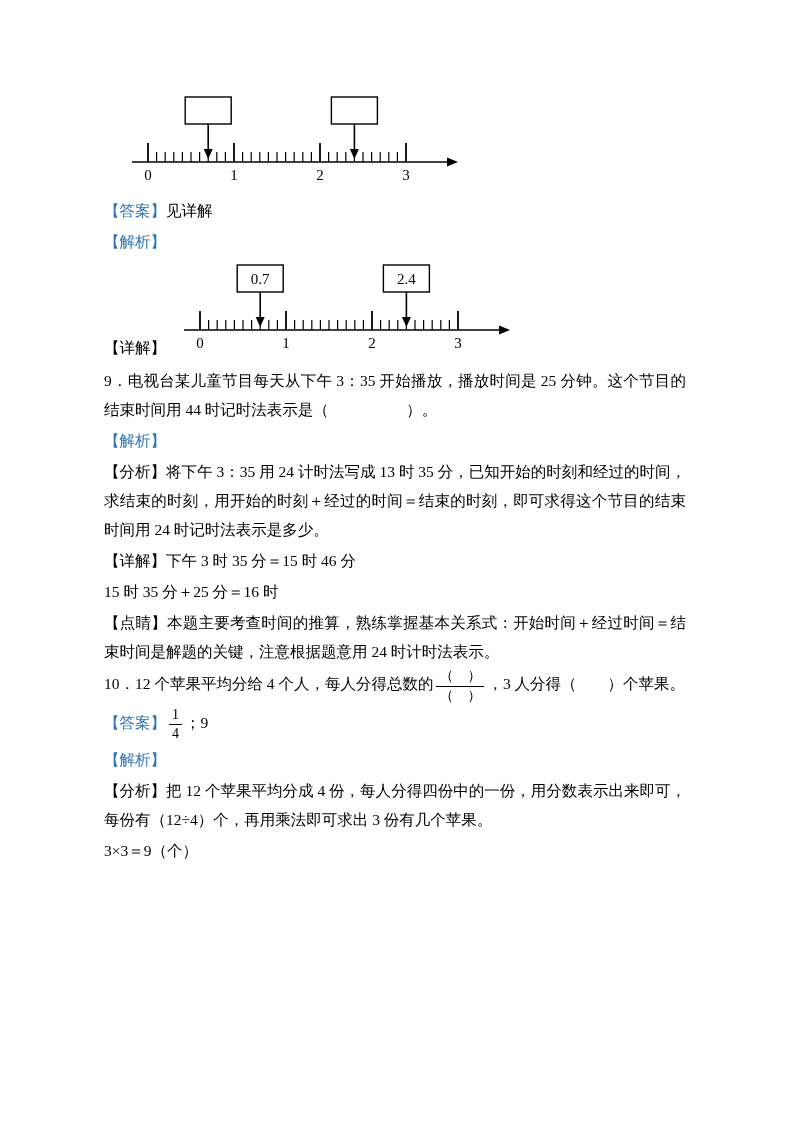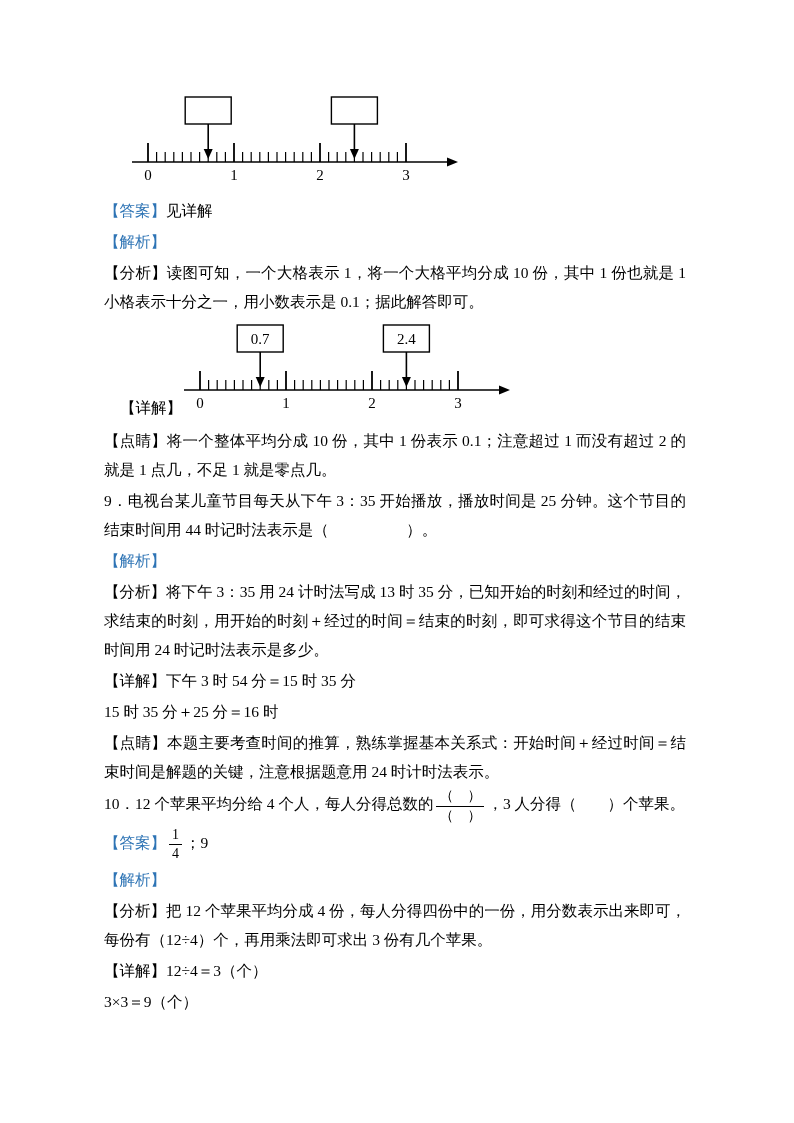--- a/index.html
+++ b/index.html
@@ -13,21 +13,21 @@
     font-family:"Liberation Serif","DejaVu Serif",serif;
     font-size:15.5px;
     line-height:29px;
     color:#000;
     overflow:hidden;
   }
   .para{margin:0 8px 2px 0;text-align:justify;}
   .lbl-blue{color:var(--label-blue,#2E74B5);}
   .diagram-block{margin:8px 0 6px 28px;}
   .diagram-answer-block{position:relative;margin:8px 0 8px 0;padding-left:80px;}
-  .xiangjie-abs{position:absolute;left:16px;bottom:-4px;white-space:nowrap;}
+  .xiangjie-abs{position:absolute;left:0;bottom:-4px;white-space:nowrap;}
   svg{display:block;}
   .frac{
     display:inline-block;
     vertical-align:-0.78em;
     text-align:center;
     line-height:1.2;
     font-size:14px;
     margin:0 3px;
   }
   .frac .num{display:block;border-bottom:1px solid #000;padding:0 3px 1px 3px;}
@@ -83,21 +83,20 @@
         <rect x="199.4" y="1" width="46" height="27" fill="none" stroke="#000" stroke-width="1.4"></rect>
         <line x1="222.4" y1="28" x2="222.4" y2="58" stroke="#000" stroke-width="1.6"></line>
         <path d="M 222.4 63 l -4.5 -10 l 9 0 z" fill="#000"></path>
       </svg>
   </div>
 
   <p class="para"><span class="lbl-blue">【答案】</span><span>见详解</span></p>
 
   <p class="para"><span class="lbl-blue">【解析】</span></p>
 
-  <p class="para">【分析】读图可知，一个大格表示 1，将一个大格平均分成 10 份，其中 1 份也就是 1 小格表示十分之一，用小数表示是 0.1；据此解答即可。</p>
 
   <div class="diagram-answer-block">
     <span class="xiangjie-abs">【详解】</span>
     <svg width="334" height="94" viewBox="0 0 334 94">
         <line x1="0" y1="66" x2="322" y2="66" stroke="#000" stroke-width="1.7"></line>
         <path d="M 326 66 l -11 -4.5 l 0 9 z" fill="#000"></path>
         <line x1="16" y1="47" x2="16" y2="66" stroke="#000" stroke-width="1.8"></line>
         <line x1="24.6" y1="56" x2="24.6" y2="66" stroke="#000" stroke-width="1.2"></line>
         <line x1="33.2" y1="56" x2="33.2" y2="66" stroke="#000" stroke-width="1.2"></line>
         <line x1="41.800000000000004" y1="56" x2="41.800000000000004" y2="66" stroke="#000" stroke-width="1.2"></line>
@@ -136,40 +135,38 @@
         <line x1="76.19999999999999" y1="28" x2="76.19999999999999" y2="58" stroke="#000" stroke-width="1.6"></line>
         <path d="M 76.19999999999999 63 l -4.5 -10 l 9 0 z" fill="#000"></path>
         <text x="76.19999999999999" y="20" text-anchor="middle" font-size="15" fill="#000" font-family="Liberation Serif, DejaVu Serif, serif">0.7</text>
         <rect x="199.4" y="1" width="46" height="27" fill="none" stroke="#000" stroke-width="1.4"></rect>
         <line x1="222.4" y1="28" x2="222.4" y2="58" stroke="#000" stroke-width="1.6"></line>
         <path d="M 222.4 63 l -4.5 -10 l 9 0 z" fill="#000"></path>
         <text x="222.4" y="20" text-anchor="middle" font-size="15" fill="#000" font-family="Liberation Serif, DejaVu Serif, serif">2.4</text>
       </svg>
   </div>
 
-  <p class="para">【点睛】将一个整体平均分成 10 份，其中 1 份表示 0.1；注意超过 1 而没有超过 2 的就是 1 点几，不足 1 就是零点几。</p>
 
   <p class="para">9．电视台某儿童节目每天从下午 3：35 开始播放，播放时间是 25 分钟。这个节目的结束时间用 44 时记时法表示是（　　　　　）。</p>
 
 
   <p class="para"><span class="lbl-blue">【解析】</span></p>
 
   <p class="para">【分析】将下午 3：35 用 24 计时法写成 13 时 35 分，已知开始的时刻和经过的时间，求结束的时刻，用开始的时刻＋经过的时间＝结束的时刻，即可求得这个节目的结束时间用 24 时记时法表示是多少。</p>
 
-  <p class="para">【详解】下午 3 时 54 分＝15 时 35 分</p>
+  <p class="para">【详解】下午 3 时 35 分＝15 时 46 分</p>
 
   <p class="para">15 时 35 分＋25 分＝16 时</p>
 
   <p class="para">【点睛】本题主要考查时间的推算，熟练掌握基本关系式：开始时间＋经过时间＝结束时间是解题的关键，注意根据题意用 24 时计时法表示。</p>
 
   <p class="para"><span>10．12 个苹果平均分给 4 个人，每人分得总数的</span><span class="frac"><span class="num">（　）</span><span class="den">（　）</span></span><span>，3 人分得（　　）个苹果。</span></p>
 
   <p class="para"><span class="lbl-blue">【答案】</span><span class="frac"><span class="num">1</span><span class="den">4</span></span><span>；9</span></p>
 
   <p class="para"><span class="lbl-blue">【解析】</span></p>
 
   <p class="para">【分析】把 12 个苹果平均分成 4 份，每人分得四份中的一份，用分数表示出来即可，每份有（12÷4）个，再用乘法即可求出 3 份有几个苹果。</p>
 
-  <p class="para">【详解】12÷4＝3（个）</p>
 
   <p class="para">3×3＝9（个）</p>
 
 </div>
 
 </body></html>

